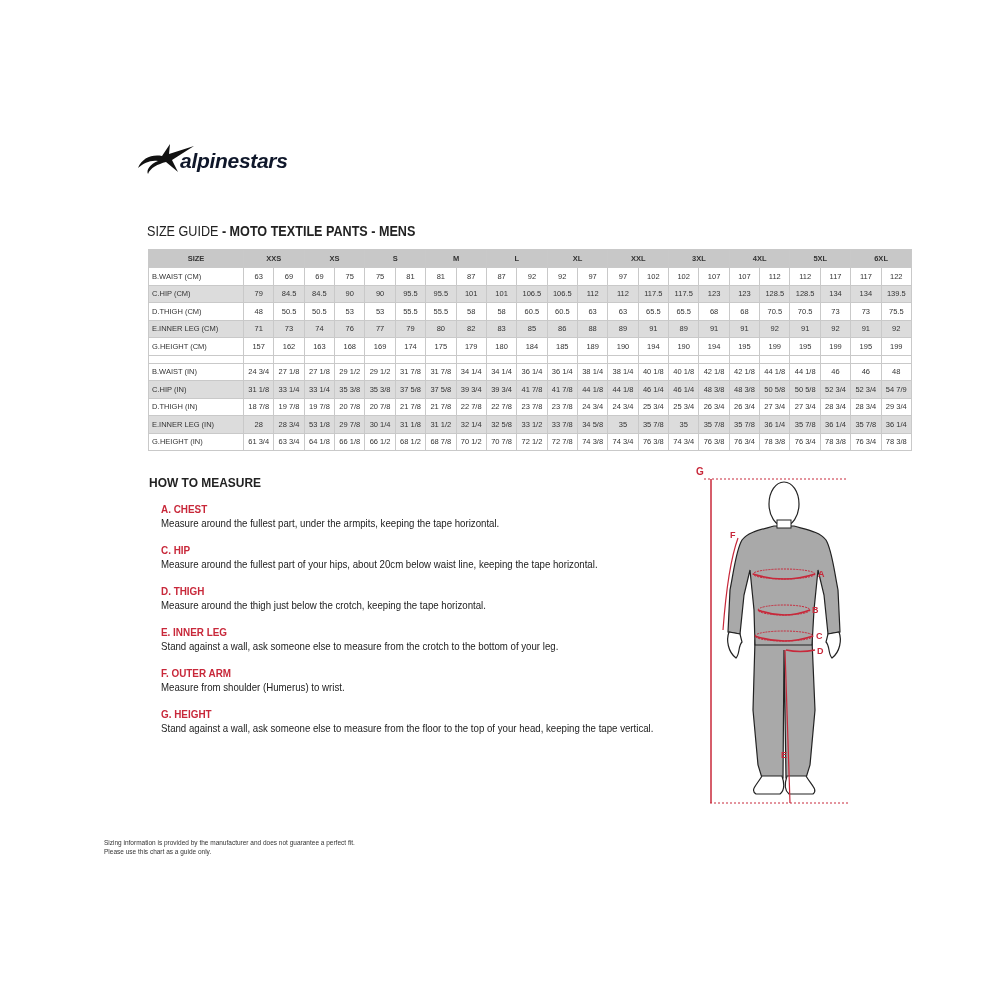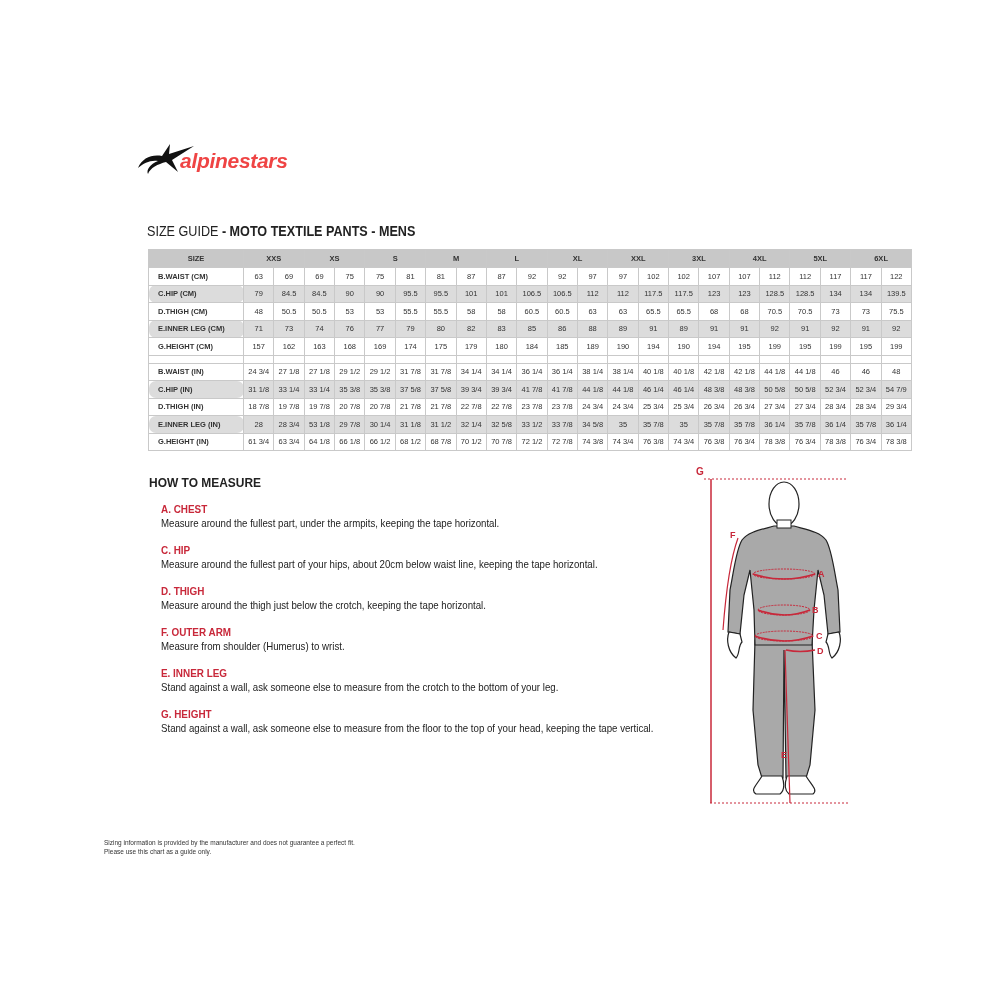--- a/index.html
+++ b/index.html
@@ -1,27 +1,27 @@
 <!DOCTYPE html>
 <html><head>
 <meta charset="utf-8">
 <style>
   * { box-sizing: border-box; margin: 0; padding: 0; }
   html, body { width: 1000px; height: 1000px; background: #ffffff; overflow: hidden; }
   body { position: relative; font-family: "Liberation Sans", sans-serif; color: #222; }
   .logo { position: absolute; left: 136px; top: 138px; width: 180px; height: 40px; display: flex; align-items: center; }
-  .logo-text { font-family: "Liberation Sans", sans-serif; font-style: italic; font-weight: bold; font-size: 21px; letter-spacing: -0.3px; color: #ef4444; margin-left: 44px; margin-top: 6px; }
+  .logo-text { font-family: "Liberation Sans", sans-serif; font-style: italic; font-weight: bold; font-size: 21px; letter-spacing: -0.3px; color: #0f172a; margin-left: 44px; margin-top: 6px; }
   .logo svg { position: absolute; left: 0; top: 0; }
   .title { position: absolute; left: 147px; top: 223px; font-size: 14px; color: #222; font-family: "Liberation Sans", sans-serif; transform: scaleX(0.9); transform-origin: left; white-space: nowrap; }
   .title b { font-weight: bold; }
 
   table.size-table { position: absolute; left: 148px; top: 249px; width: 764px; border-collapse: collapse; font-family: "Liberation Sans", sans-serif; table-layout: fixed; }
   .size-table td, .size-table th { border: 1px solid #c9c9c9; font-size: 7.5px; text-align: center; height: 17.5px; color: #333; padding: 0; white-space: nowrap; }
   .size-table th { background: #c8c8c8; font-weight: bold; height: 18px; font-size: 7.5px; }
-  .size-table td.rowlabel { text-align: left; padding-left: 9px; font-weight: bold; color: #333; font-size: 7.5px; border-radius: 7px; }
+  .size-table td.rowlabel { text-align: left; padding-left: 3px; font-weight: normal; color: #333; font-size: 7.5px; }
   .size-table tr.shade td { background: #dcdcdc; }
   .size-table tr.spacer td { height: 8px; border-left: 1px solid #c9c9c9; border-right: 1px solid #c9c9c9; background: #fff; }
   .size-table col.c-label { width: 95px; }
 
   .howto { position: absolute; left: 149px; top: 475px; width: 540px; }
   .howto h2 { font-size: 13px; font-weight: bold; color: #222; margin-bottom: 13px; transform: scaleX(0.92); transform-origin: left; }
   .measure { margin-bottom: 11px; height: 30px; margin-left: 12px; }
   .measure .mlabel { font-size: 11px; font-weight: bold; color: #c8283a; transform: scaleX(0.9); transform-origin: left; white-space: nowrap; line-height: 13px; }
   .measure .mdesc { font-size: 10.5px; color: #222; white-space: nowrap; transform: scaleX(0.92); transform-origin: left; line-height: 14px; }
 
@@ -350,26 +350,26 @@
   </div>
   <div class="measure">
     <div class="mlabel">C. HIP</div>
     <div class="mdesc">Measure around the fullest part of your hips, about 20cm below waist line, keeping the tape horizontal.</div>
   </div>
   <div class="measure">
     <div class="mlabel">D. THIGH</div>
     <div class="mdesc">Measure around the thigh just below the crotch, keeping the tape horizontal.</div>
   </div>
   <div class="measure">
+    <div class="mlabel">E. INNER LEG</div>
+    <div class="mdesc">Stand against a wall, ask someone else to measure from the crotch to the bottom of your leg.</div>
+  </div>
+  <div class="measure">
     <div class="mlabel">F. OUTER ARM</div>
     <div class="mdesc">Measure from shoulder (Humerus) to wrist.</div>
-  </div>
-  <div class="measure">
-    <div class="mlabel">E. INNER LEG</div>
-    <div class="mdesc">Stand against a wall, ask someone else to measure from the crotch to the bottom of your leg.</div>
   </div>
   <div class="measure">
     <div class="mlabel">G. HEIGHT</div>
     <div class="mdesc">Stand against a wall, ask someone else to measure from the floor to the top of your head, keeping the tape vertical.</div>
   </div>
 </div>
 
 <div class="figure">
   <svg width="180" height="350" viewBox="0 0 180 350">
 

